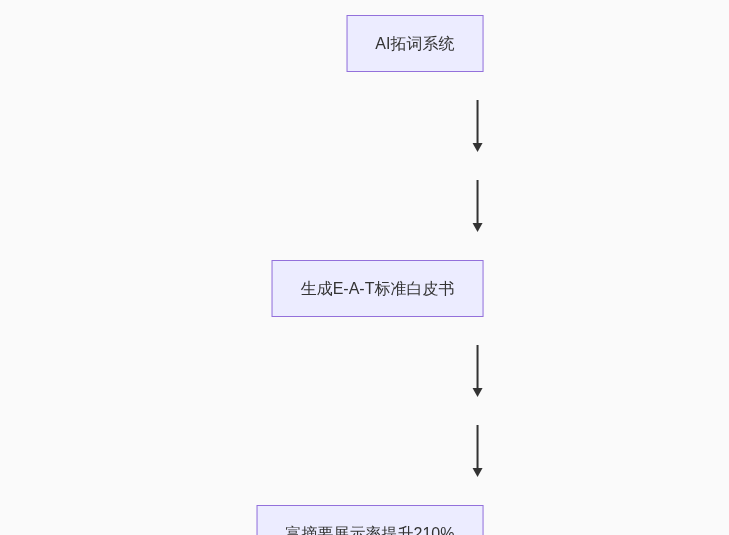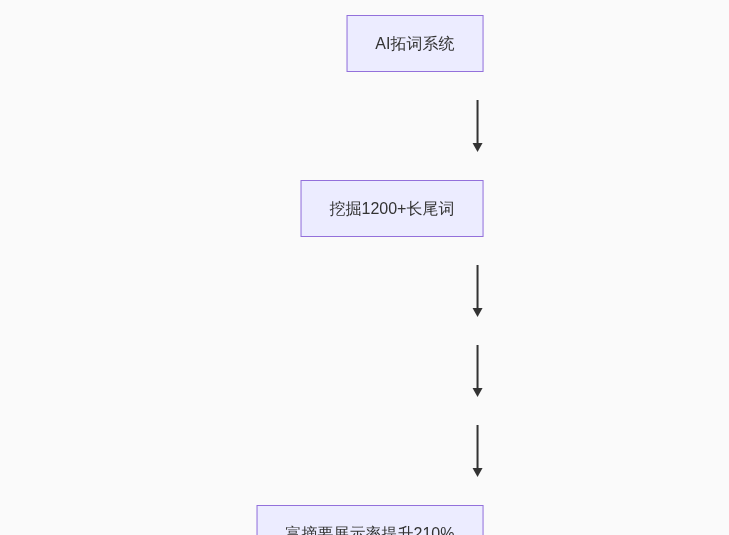--- a/index.html
+++ b/index.html
@@ -72,29 +72,29 @@
 
     <div class="node">
       <span>AI拓词系统</span>
     </div>
 
     <div class="edge">
       <div class="shaft"></div>
       <div class="head"></div>
     </div>
 
-    <div class="node">
-      <span>挖掘1200+长尾词</span>
-    </div>
 
     <div class="edge">
       <div class="shaft"></div>
       <div class="head"></div>
     </div>
 
+    <div class="node">
+      <span>生成E-A-T标准白皮书</span>
+    </div>
 
     <div class="edge">
       <div class="shaft"></div>
       <div class="head"></div>
     </div>
 
 
     <div class="edge">
       <div class="shaft"></div>
       <div class="head"></div>

